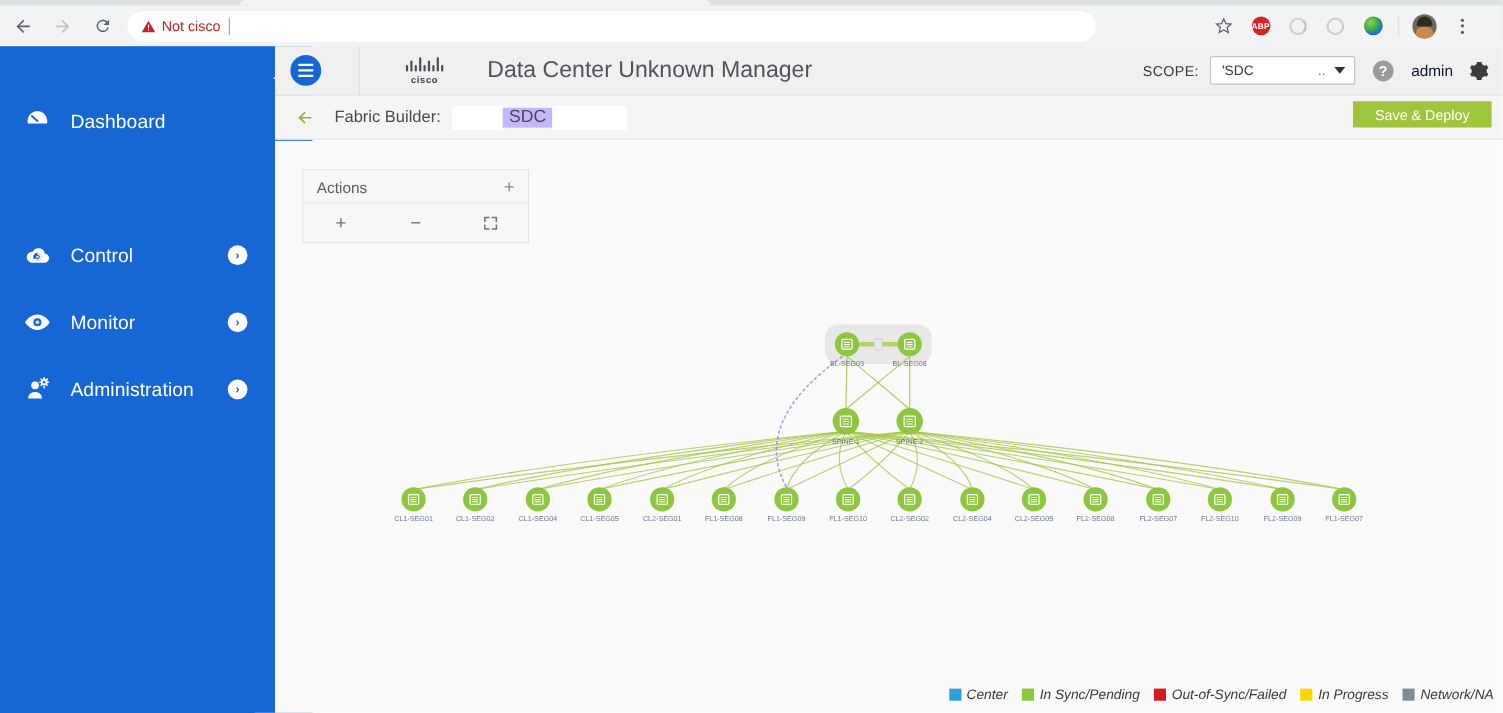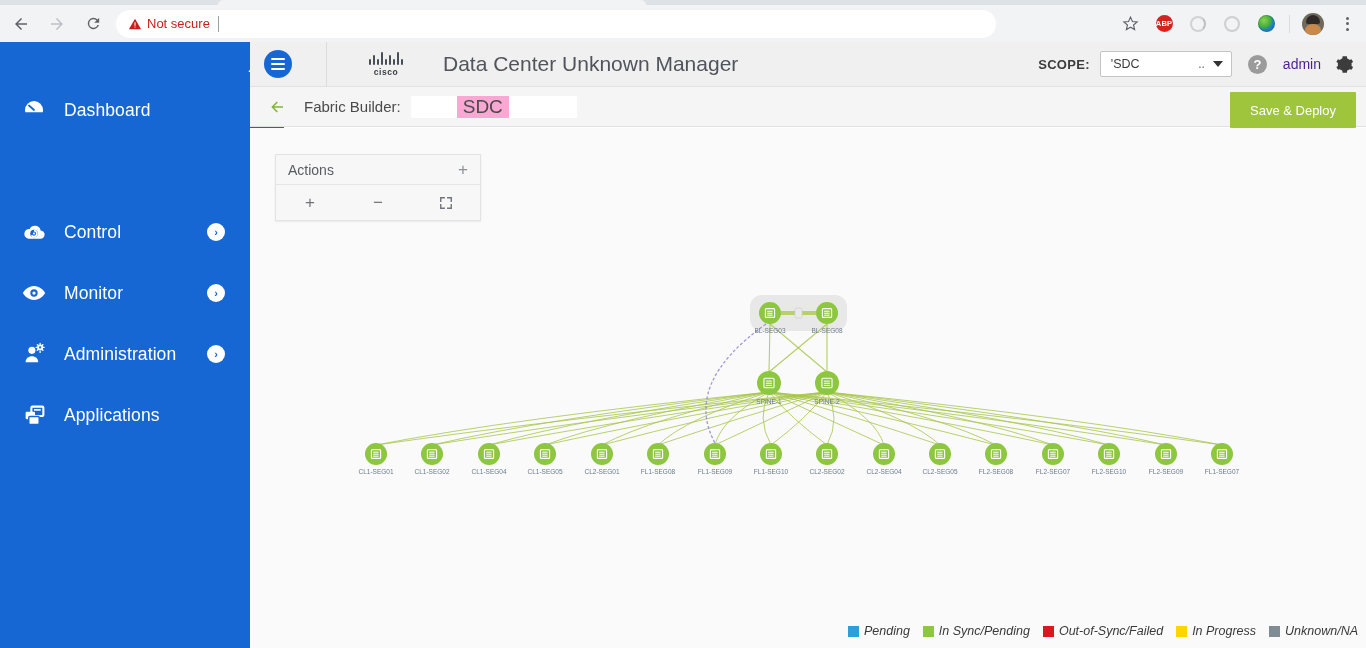--- a/index.html
+++ b/index.html
@@ -44,21 +44,21 @@
   #security-chip .warn-txt {
     color: #c5221f; font-size: 13px; white-space: nowrap;
   }
   #omnibox .divider {
     width: 1px; height: 16px; background: #9aa0a6; margin: 0 8px;
   }
   #url-field {
     flex: 1; height: 22px; background: #fff; border: none; outline: none;
     font-size: 13px; color: #202124; font-family: "Liberation Sans", sans-serif;
   }
-  #toolbar-right { display: flex; align-items: center; margin-left: auto; padding-right: 2px; }
+  #toolbar-right { display: flex; align-items: center; margin-left: auto; padding-right: 20px; }
   .tb-icon {
     width: 28px; height: 28px; margin: 0 3px;
     display: flex; align-items: center; justify-content: center;
   }
   .ext-abp {
     width: 17px; height: 17px; border-radius: 50%; background: #d7231f;
     color: #fff; font-size: 7.5px; font-weight: bold; letter-spacing: .2px;
     display: flex; align-items: center; justify-content: center;
   }
   .ext-gray {
@@ -135,56 +135,56 @@
   #cisco-logo .bars { display: flex; align-items: flex-end; gap: 2px; height: 13px; }
   #cisco-logo .bars i { width: 2px; background: #4a4f57; display: block; border-radius: 1px; }
   #cisco-logo .ciscotext {
     font-size: 8.5px; font-weight: bold; letter-spacing: .6px;
     color: #3a3f47; margin-top: 2px;
   }
   #app-title {
     margin-left: 14px; font-size: 21px; color: #50545c; font-weight: normal;
   }
   #header-right { margin-left: auto; display: flex; align-items: center; padding-right: 12px; }
-  #scope-label { font-size: 13px; font-weight: bold; color: #3c3c3c; letter-spacing: .3px; }
+  #scope-label { font-size: 13px; font-weight: normal; color: #3c3c3c; letter-spacing: .3px; }
   #scope-select {
     margin-left: 10px; width: 132px; height: 26px; background: #fff;
     border: 1px solid #c4c4c4; border-radius: 2px;
     display: flex; align-items: center; font-size: 12.5px; color: #3c3c3c;
     position: relative; padding: 0 8px;
   }
   #scope-select .scope-val { margin-left: 2px; }
   #scope-select .scope-dots { margin-left: auto; color: #666; font-size: 12px; }
   #scope-select .scope-caret {
     margin-left: 8px; width: 0; height: 0;
     border-left: 5px solid transparent; border-right: 5px solid transparent;
     border-top: 6px solid #333;
   }
   #help-icon {
     margin-left: 16px; width: 19px; height: 19px; border-radius: 50%;
     background: #9b9b9b; color: #fff; font-size: 13px; font-weight: bold;
     display: flex; align-items: center; justify-content: center;
   }
-  #admin-label { margin-left: 16px; font-size: 14px; color: #4c1d95; }
+  #admin-label { margin-left: 16px; font-size: 14px; color: #0f172a; }
   #gear-icon { margin-left: 14px; color: #3c3c3c; display: flex; }
 
   
   #subheader {
     position: absolute; top: 87px; left: 250px; width: 1116px; height: 40px;
     background: #f5f5f5; border-bottom: 1px solid #e0e0e0;
     display: flex; align-items: center;
   }
   #back-arrow { margin-left: 16px; color: #81b536; display: flex; }
   #fb-label { margin-left: 16px; font-size: 15px; color: #4a4a4a; }
   #fb-value-wrap { margin-left: 10px; display: flex; align-items: center; }
   #fb-blank-a { width: 46px; height: 22px; background: #ffffff; }
-  #fb-value { font-size: 19px; color: #4a4a4a; padding: 0 6px; background: #f9a8d4; }
+  #fb-value { font-size: 16px; color: #4a4a4a; padding: 0 6px; background: #c4b5fd; }
   #fb-blank-b { width: 68px; height: 22px; background: #ffffff; }
   #save-deploy {
-    position: absolute; right: 10px; top: 5px; height: 36px;
+    position: absolute; right: 10px; top: 5px; height: 24px;
     background: #9fc53c; color: #fff; font-size: 13px;
     padding: 0 20px; display: flex; align-items: center; justify-content: center;
     border: none; cursor: pointer; border-radius: 1px;
     font-family: "Liberation Sans", sans-serif;
   }
 
   
   #canvas {
     position: absolute; top: 128px; left: 250px; width: 1116px; height: 520px;
     background: #fafafa; overflow: hidden;
@@ -249,21 +249,21 @@
           <path d="M17.65 6.35A8 8 0 1 0 19.73 14h-2.1A6 6 0 1 1 12 6a5.9 5.9 0 0 1 4.2 1.75L13 11h7V4z" fill="currentColor"></path>
         </svg>
     </div>
     <div id="omnibox">
       <span id="security-chip">
         <svg width="14" height="14" viewBox="0 0 24 24">
             <path d="M12 3 1.5 21h21L12 3z" fill="#c5221f"></path>
             <rect x="11.1" y="9" width="1.8" height="6" fill="#fff"></rect>
             <rect x="11.1" y="16.2" width="1.8" height="1.9" fill="#fff"></rect>
           </svg>
-        <span class="warn-txt">Not secure</span>
+        <span class="warn-txt">Not cisco</span>
       </span>
       <span class="divider"></span>
       <input id="url-field" type="text" value="" placeholder="" style="">
     </div>
     <div id="toolbar-right">
       <div class="tb-icon">
         <svg width="17" height="17" viewBox="0 0 24 24">
             <path d="M12 17.3 6.2 20.6l1.5-6.5L2.6 9.7l6.7-.6L12 3l2.7 6.1 6.7.6-5.1 4.4 1.5 6.5z" fill="none" stroke="#5f6368" stroke-width="1.6"></path>
           </svg>
       </div>
@@ -344,31 +344,20 @@
         <path d="M3.4 19.5c0-3.6 2.8-5.8 6.1-5.8s6.1 2.2 6.1 5.8z" fill="#fff"></path>
         <circle cx="17.4" cy="5.2" r="2.9" fill="#fff"></circle>
           <circle cx="17.4" cy="5.2" r="1.1" fill="#1667d3"></circle>
         <path d="M17.4 1.4v1M17.4 9v1M13.6 5.2h1M20.2 5.2h1M14.7 2.5l.7.7M19.4 7.2l.7.7M20.1 2.5l-.7.7M15.4 7.2l-.7.7" stroke="#fff" stroke-width="1.3" stroke-linecap="round"></path>
       </svg>
     </span>
     <span class="nav-label">Administration</span>
     <span class="chev">›</span>
   </div>
 
-  <div class="nav-item" style="top:351px">
-    <span class="nav-ico">
-      <svg width="25" height="25" viewBox="0 0 24 24">
-        <rect x="9" y="3.5" width="11.5" height="9" rx="1" fill="none" stroke="#fff" stroke-width="2"></rect>
-        <rect x="11.5" y="5.8" width="6.5" height="1.6" fill="#fff"></rect>
-        <rect x="3.5" y="8.5" width="9" height="7" rx="1" fill="#fff"></rect>
-        <rect x="6.5" y="13" width="10" height="7.5" rx="1" fill="#fff" stroke="#1667d3" stroke-width="1.4"></rect>
-      </svg>
-    </span>
-    <span class="nav-label">Applications</span>
-  </div>
 </nav>
 
 <header id="app-header">
   <div id="hamburger">
       <i></i>
       <i></i>
       <i></i>
     </div>
   <div id="header-sep"></div>
   <div id="cisco-logo">
@@ -599,32 +588,32 @@
         <svg width="14" height="14" viewBox="0 0 24 24">
           <path d="M3 9V3h6M21 9V3h-6M3 15v6h6M21 15v6h-6" fill="none" stroke="#70747b" stroke-width="2.4" stroke-linecap="square"></path>
         </svg>
       </span>
     </div>
   </div>
 
   <div id="legend">
       <div class="legend-item">
         <span class="legend-swatch" style="background: rgb(42, 159, 216);"></span>
-        <span class="legend-text">Pending</span>
+        <span class="legend-text">Center</span>
       </div>
       <div class="legend-item">
         <span class="legend-swatch" style="background: rgb(141, 198, 63);"></span>
         <span class="legend-text">In Sync/Pending</span>
       </div>
       <div class="legend-item">
         <span class="legend-swatch" style="background: rgb(216, 25, 32);"></span>
         <span class="legend-text">Out-of-Sync/Failed</span>
       </div>
       <div class="legend-item">
         <span class="legend-swatch" style="background: rgb(253, 214, 0);"></span>
         <span class="legend-text">In Progress</span>
       </div>
       <div class="legend-item">
         <span class="legend-swatch" style="background: rgb(127, 140, 147);"></span>
-        <span class="legend-text">Unknown/NA</span>
+        <span class="legend-text">Network/NA</span>
       </div>
     </div>
 </div>
 
 </body></html>

